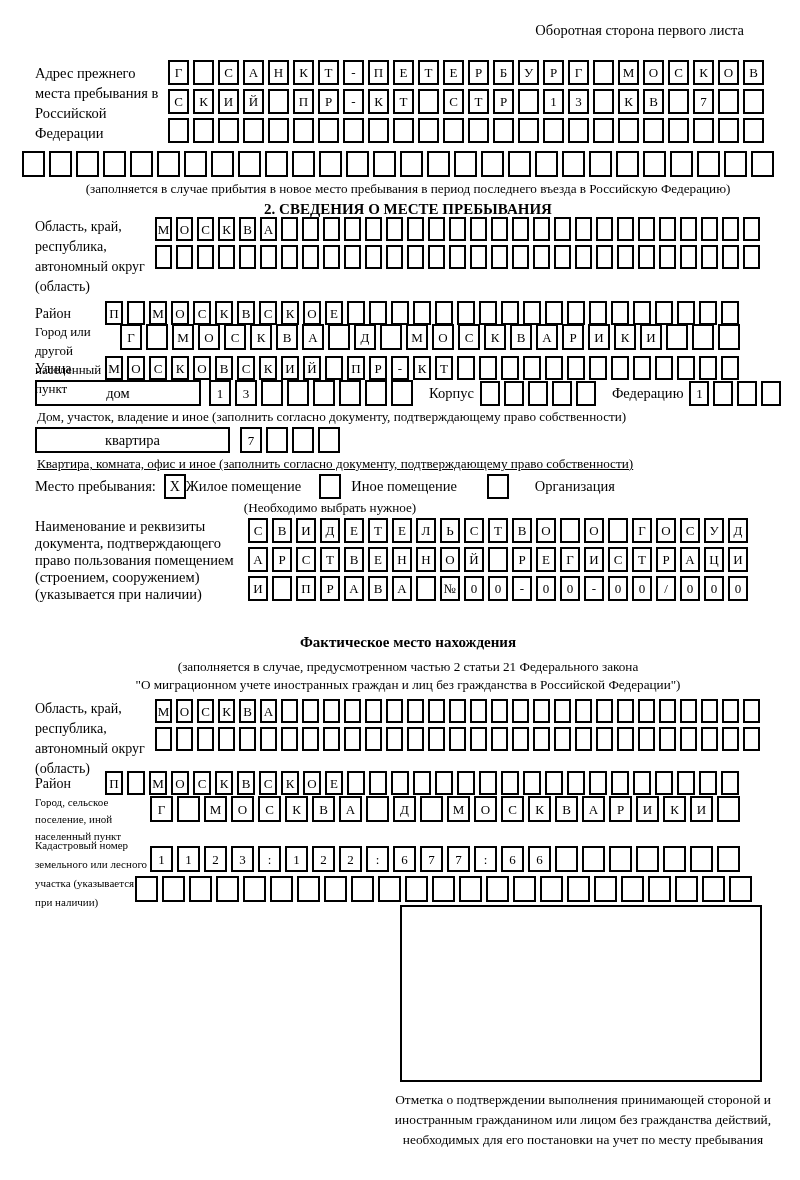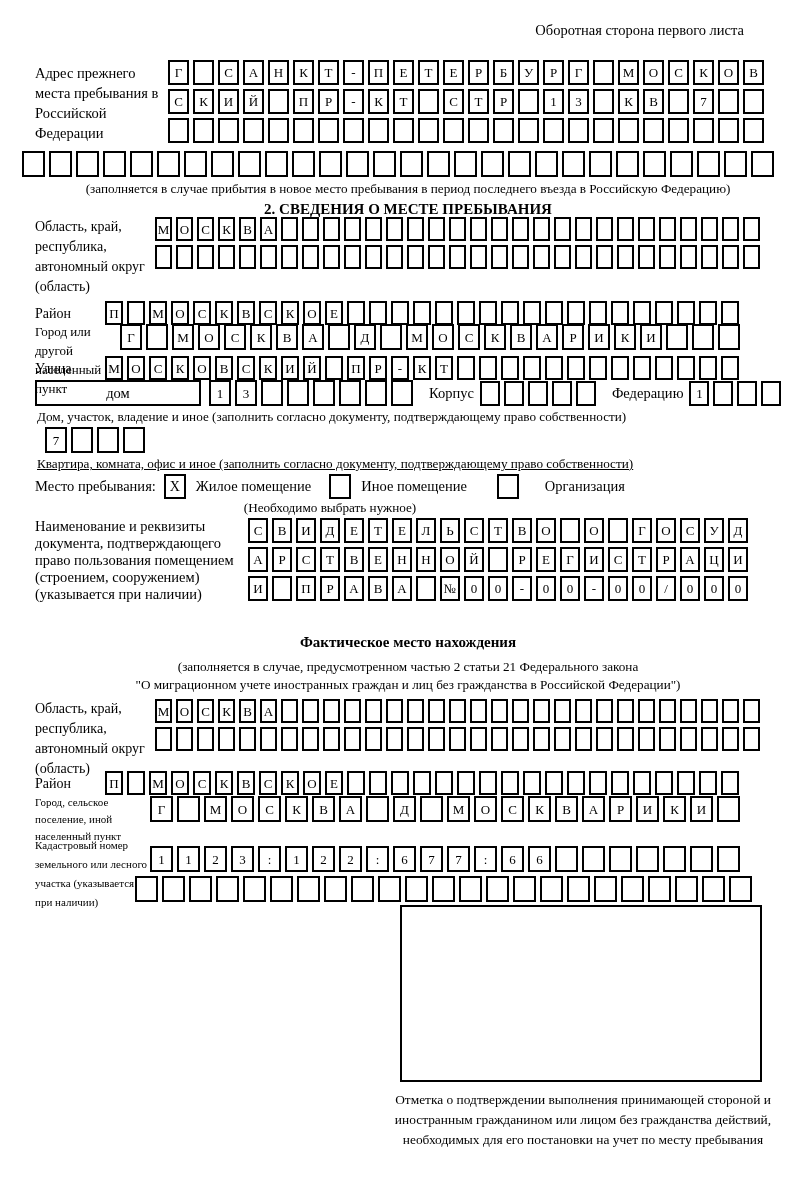--- a/index.html
+++ b/index.html
@@ -359,33 +359,34 @@
   <div class="cellrow c24" style="margin-left:6px;">
       <span class="cell">1</span>
       <span class="cell"></span>
       <span class="cell"></span>
       <span class="cell"></span>
     </div>
 </div>
 <div class="abs cap" style="left:37px; top:409px;">Дом, участок, владение и иное (заполнить согласно документу, подтверждающему право собственности)</div>
 
 <div class="abs stayrow" style="left:35px; top:427px;">
+  <div class="widebox" style="width:195px;">квартира</div>
   <div class="cellrow c26" style="margin-left:10px;">
       <span class="cell">7</span>
       <span class="cell"></span>
       <span class="cell"></span>
       <span class="cell"></span>
     </div>
 </div>
 <div class="abs cap" style="left:37px; top:456px;text-decoration:underline;">Квартира, комната, офис и иное (заполнить согласно документу, подтверждающему право собственности)</div>
 
 <div class="abs stayrow" style="left:35px; top:474px;">
   <div>Место пребывания:</div>
   <div class="chk" style="margin-left:8px;">X</div>
-  <div style="margin-left:10px;">Жилое помещение</div>
+  <div style="">Жилое помещение</div>
   <div class="chk" style="margin-left:18px;"></div>
   <div style="margin-left:10px;">Иное помещение</div>
   <div class="chk" style="margin-left:30px;"></div>
   <div style="margin-left:26px;">Организация</div>
 </div>
 <div class="abs cap" style="left:0; top:500px; width:660px; text-align:center;">(Необходимо выбрать нужное)</div>
 
 <div class="abs flexrow" style="left:35px; top:518px;">
   <div class="lbl" style="width:213px; font-size:14.5px; line-height:17px;">Наименование и реквизиты документа, подтверждающего право пользования помещением (строением, сооружением) (указывается при наличии)</div>
   <div>

